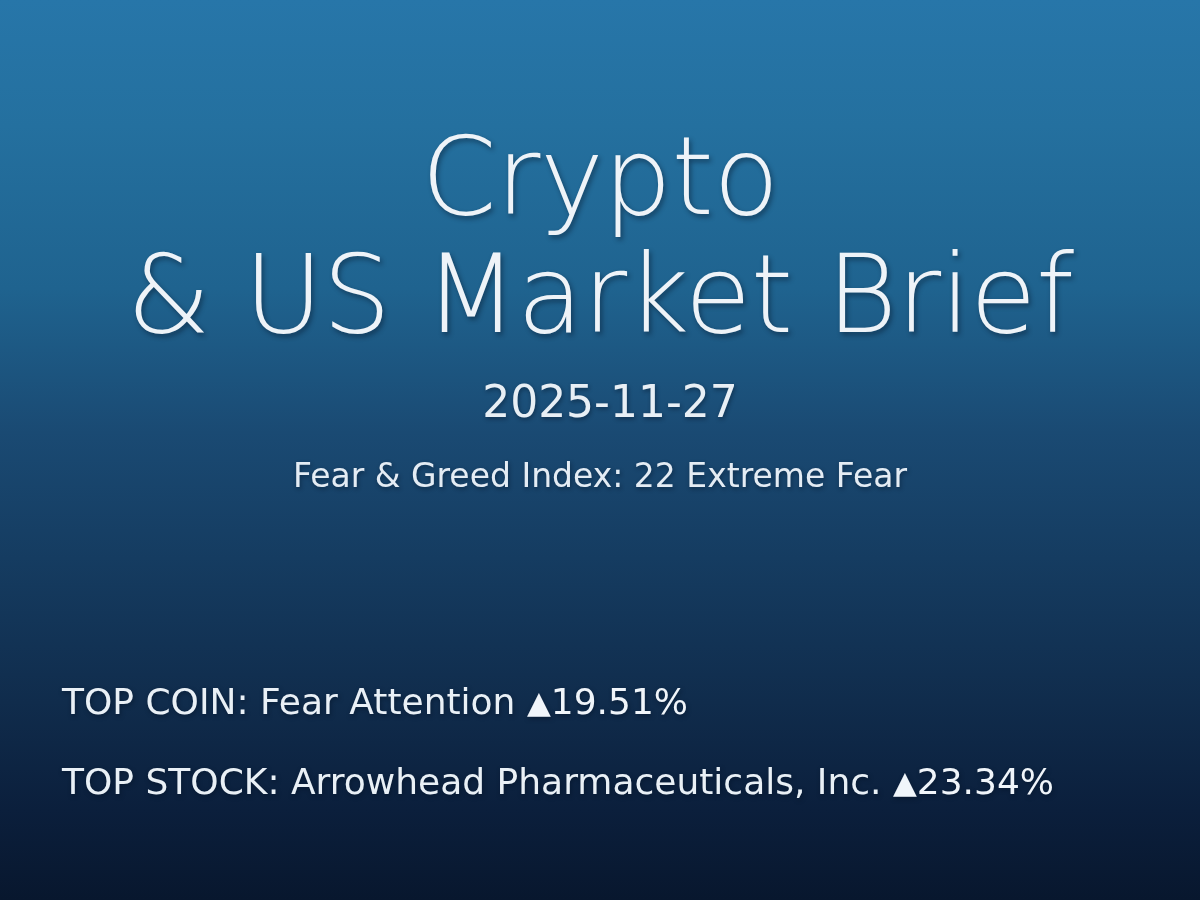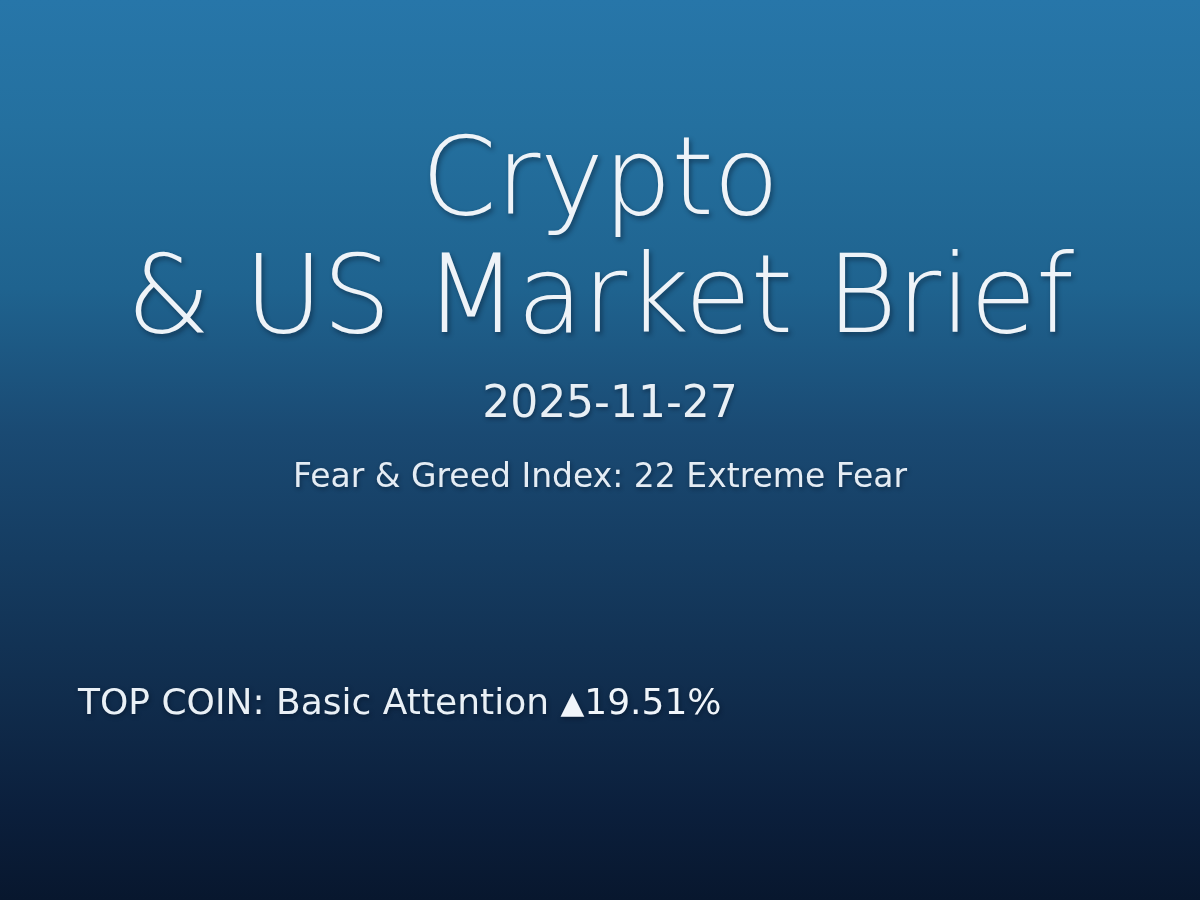--- a/index.html
+++ b/index.html
@@ -83,21 +83,21 @@
     color:#e9f0f6;
     font-size:36px;
     line-height:48px;
     font-weight:400;
     white-space:nowrap;
     text-shadow:1px 2px 4px rgba(4,16,34,0.5);
   }
 
   .highlight-row + .highlight-row { margin-top:32px; }
 
-  .hl-label  { color:#e9f0f6;margin-left:16px; }
+  .hl-label  { color:#e9f0f6; }
   .hl-name   { color:#e9f0f6; }
   .hl-change { color:#f0f5fa; }
   .hl-arrow  {
     display:inline-block;
     font-size:31px;
     line-height:1;
     transform:translateY(-1px);
     color:#f0f5fa;
   }
 </style>
@@ -114,20 +114,25 @@
     <div class="date">2025-11-27</div>
 
     <div class="fng">Fear &amp; Greed Index: 22 Extreme Fear</div>
 
   </div>
 
   <div class="highlights">
 
     <div class="highlight-row">
       <span class="hl-label">TOP COIN:</span>
-      <span class="hl-name">Basic Attention</span>
+      <span class="hl-name">Fear Attention</span>
       <span class="hl-arrow">▲</span><span class="hl-change">19.51%</span>
     </div>
 
+    <div class="highlight-row">
+      <span class="hl-label">TOP STOCK:</span>
+      <span class="hl-name">Arrowhead Pharmaceuticals, Inc.</span>
+      <span class="hl-arrow">▲</span><span class="hl-change">23.34%</span>
+    </div>
 
   </div>
 
 </div>
 
 </body></html>

